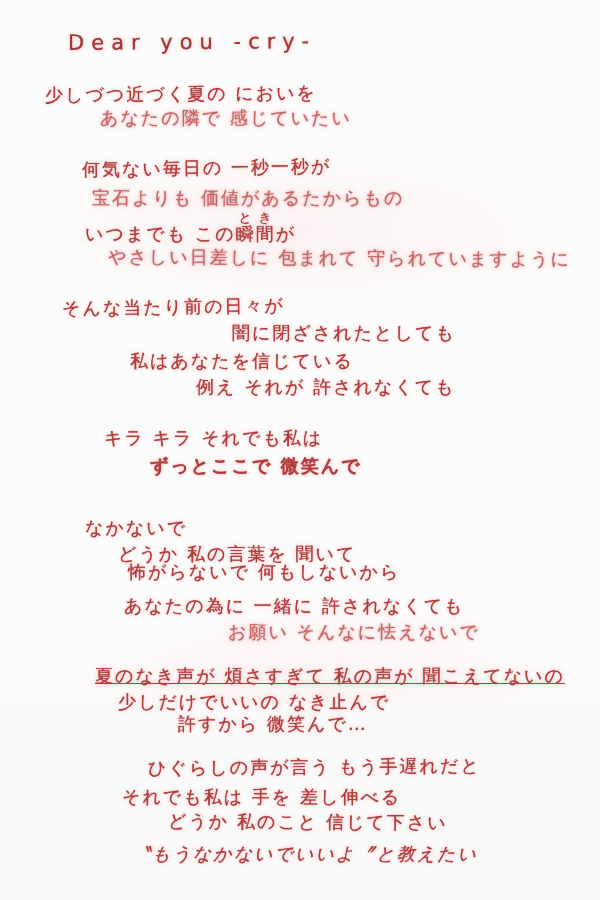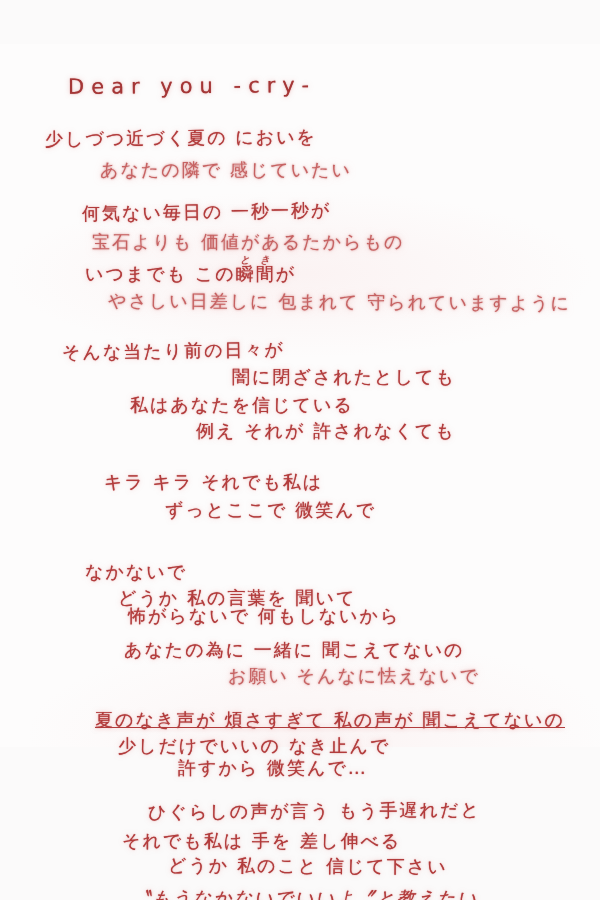--- a/index.html
+++ b/index.html
@@ -9,21 +9,20 @@
     font-family: "DejaVu Sans", sans-serif;
     overflow: hidden;
   }
   #paper {
     position: relative;
     width: 600px; height: 703px;
     background:
       radial-gradient(ellipse 420px 120px at 300px 230px, rgba(246,215,215,0.25), rgba(255,255,255,0) 70%),
       radial-gradient(ellipse 420px 140px at 320px 690px, rgba(246,215,215,0.22), rgba(255,255,255,0) 70%),
       #fdfcfc;
-    margin-top: 44px;
   }
   .title {
     position: absolute;
     left: 68px; top: 30px;
     font-size: 21px;
     letter-spacing: 7px;
     color: #a43636;
     text-shadow: 0 0 1px rgba(170,55,55,0.85), 0 0 5px rgba(224,140,140,0.5);
     transform: rotate(-0.4deg);
     white-space: pre;
@@ -35,48 +34,47 @@
     color: #b23c3c;
     text-shadow: 0 0 1px rgba(178,60,60,0.9), 0 0 5px rgba(231,148,148,0.55);
     white-space: pre;
     line-height: 1.1;
   }
   .line.soft {
     color: #c66262;
     text-shadow: 0 0 2px rgba(198,98,98,0.8), 0 0 7px rgba(238,170,170,0.65);
   }
   ruby rt {
-    font-size: 10px;
+    font-size: 13px;
     letter-spacing: 1px;
     color: #b23c3c;
-    font-style: italic;
   }
 </style>
 </head>
 <body>
 
 <div id="paper">
   <div class="title">Dear you -cry-</div>
   <div id="lines-root">
       <div class="line" style="left: 45px; top: 84px; transform: rotate(-0.5deg);">少しづつ近づく夏の においを</div>
-      <div class="line soft" style="left: 100px; top: 116px; transform: rotate(0deg);">あなたの隣で 感じていたい</div>
+      <div class="line soft" style="left: 100px; top: 108px; transform: rotate(0deg);">あなたの隣で 感じていたい</div>
       <div class="line" style="left: 82px; top: 158px; transform: rotate(-0.8deg);">何気ない毎日の 一秒一秒が</div>
       <div class="line soft" style="left: 92px; top: 188px; transform: rotate(0deg);">宝石よりも 価値があるたからもの</div>
       <div class="line" style="left: 85px; top: 211px; transform: rotate(0deg);"><span>いつまでも この</span><ruby><span>瞬間</span><rt>とき</rt></ruby><span>が</span></div>
       <div class="line soft" style="left: 108px; top: 248px; transform: rotate(0.3deg);">やさしい日差しに 包まれて 守られていますように</div>
       <div class="line" style="left: 62px; top: 297px; transform: rotate(-0.8deg);">そんな当たり前の日々が</div>
       <div class="line" style="left: 196px; top: 323px; transform: rotate(0deg); padding-left: 36px;">闇に閉ざされたとしても</div>
       <div class="line" style="left: 130px; top: 351px; transform: rotate(0deg);">私はあなたを信じている</div>
       <div class="line" style="left: 196px; top: 377px; transform: rotate(0deg);">例え それが 許されなくても</div>
       <div class="line" style="left: 104px; top: 428px; transform: rotate(0deg);">キラ キラ それでも私は</div>
-      <div class="line" style="left: 165px; top: 456px; transform: rotate(0deg);">ずっとここで 微笑んで</div>
+      <div class="line" style="left: 150px; top: 456px; transform: rotate(0deg); font-weight: bold;">ずっとここで 微笑んで</div>
       <div class="line" style="left: 85px; top: 518px; transform: rotate(0deg);">なかないで</div>
       <div class="line" style="left: 118px; top: 544px; transform: rotate(0deg);">どうか 私の言葉を 聞いて</div>
       <div class="line" style="left: 128px; top: 562px; transform: rotate(0deg);">怖がらないで 何もしないから</div>
-      <div class="line" style="left: 124px; top: 596px; transform: rotate(0deg);">あなたの為に 一緒に 聞こえてないの</div>
+      <div class="line" style="left: 124px; top: 596px; transform: rotate(0deg);">あなたの為に 一緒に 許されなくても</div>
       <div class="line soft" style="left: 228px; top: 622px; transform: rotate(0deg);">お願い そんなに怯えないで</div>
       <div class="line" style="left: 95px; top: 666px; transform: rotate(0deg); text-decoration: underline;">夏のなき声が 煩さすぎて 私の声が 聞こえてないの</div>
       <div class="line" style="left: 118px; top: 692px; transform: rotate(0deg);">少しだけでいいの なき止んで</div>
       <div class="line" style="left: 178px; top: 714px; transform: rotate(0deg);">許すから 微笑んで…</div>
       <div class="line" style="left: 148px; top: 757px; transform: rotate(-0.4deg);">ひぐらしの声が言う もう手遅れだと</div>
       <div class="line" style="left: 122px; top: 787px; transform: rotate(0deg);">それでも私は 手を 差し伸べる</div>
       <div class="line" style="left: 168px; top: 812px; transform: rotate(0.3deg);">どうか 私のこと 信じて下さい</div>
       <div class="line" style="left: 132px; top: 844px; transform: rotate(0deg); font-style: italic;">〝もうなかないでいいよ〞と教えたい</div>
     </div>
 </div>

